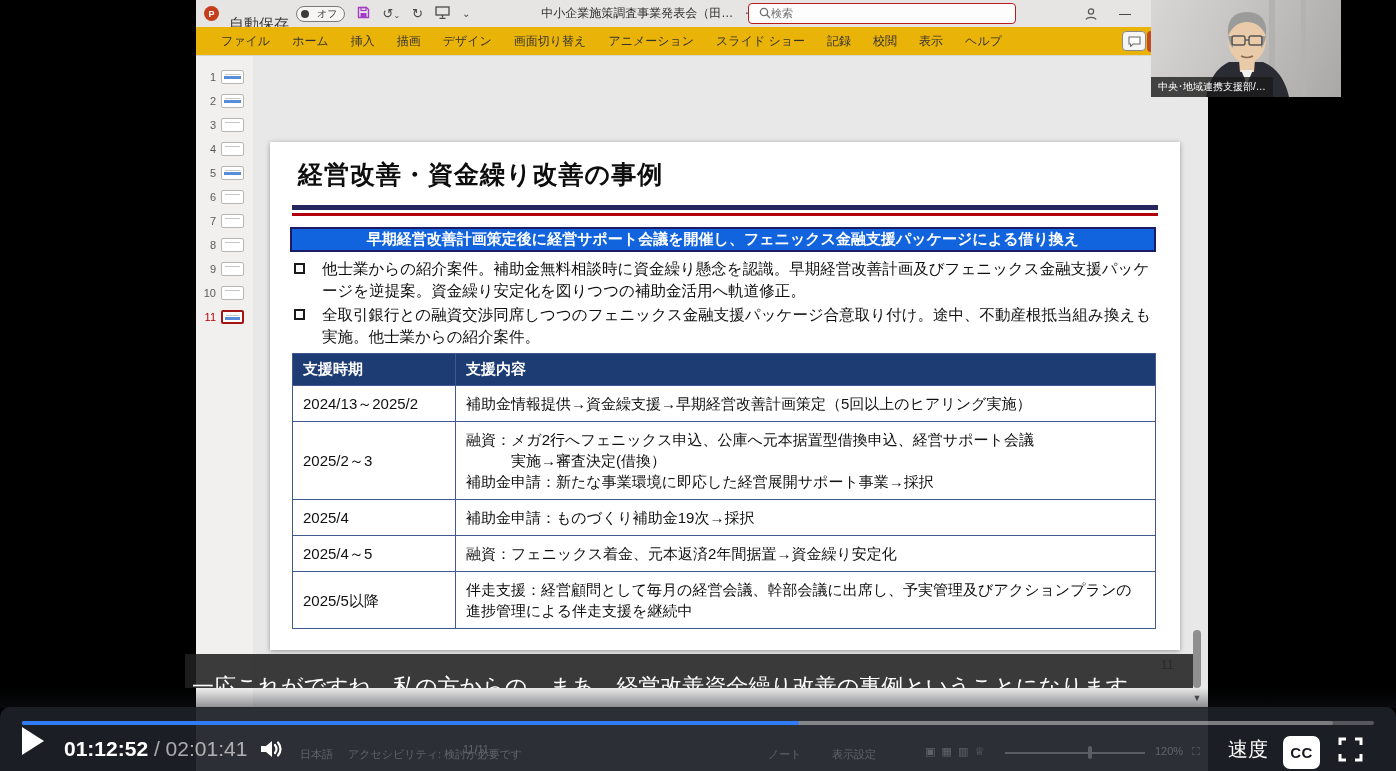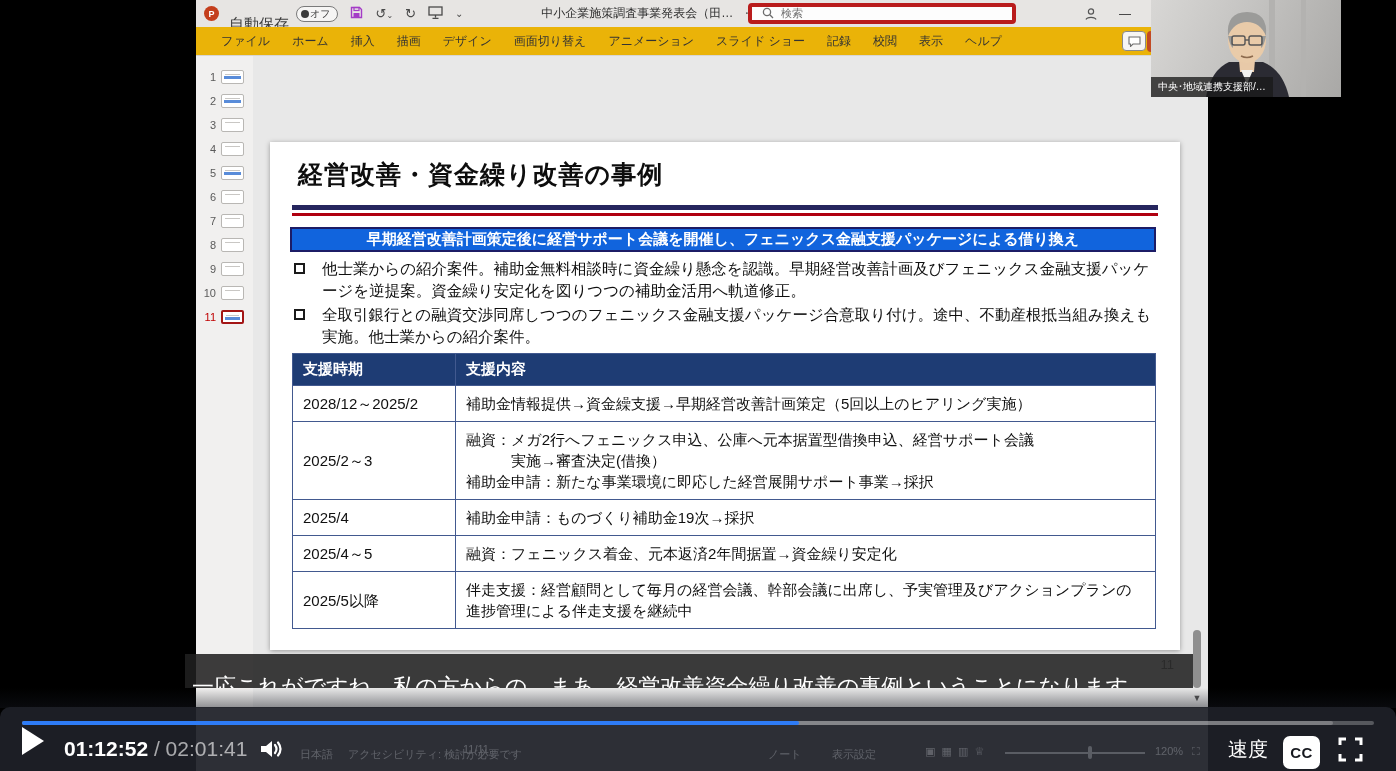--- a/index.html
+++ b/index.html
@@ -6,29 +6,29 @@
   html,body { background:#111; }
   body { font-family:"Liberation Sans","DejaVu Sans",sans-serif; }
   #stage { position:relative; width:1396px; height:771px; background:#000; overflow:hidden; margin:0 auto; }
 
   
   #ppt { position:absolute; left:196px; top:0; width:1012px; height:771px; background:#e9e7e5; }
 
   .titlebar { position:relative; height:27px; background:#e7e5e3; display:flex; align-items:center; padding-left:8px; }
   .ppt-logo { width:15px; height:15px; border-radius:50%; background:#c43e1c; color:#fff; font-size:9px; font-weight:bold; display:flex; align-items:center; justify-content:center; }
   .tb-label { font-size:15px; color:#3b3b3b; margin-left:10px;margin-top:21px; }
-  .toggle { display:flex; align-items:center; gap:1px; margin-left:7px; border:1px solid #7a7a7a; border-radius:9px; height:16px; padding:0 7px 0 4px; background:#f6f5f4; }
+  .toggle { display:flex; align-items:center; gap:8px; margin-left:7px; border:1px solid #7a7a7a; border-radius:9px; height:16px; padding:0 7px 0 4px; background:#f6f5f4; }
   .toggle .knob { width:8px; height:8px; border-radius:50%; background:#3b3b3b; }
   .toggle .state { font-size:10px; color:#3b3b3b; }
   .qat { display:flex; align-items:center; gap:12px; margin-left:12px; color:#4a4a4a; }
   .qat .glyph { font-size:13px; line-height:1; color:#4a4a4a; }
   .title-center { position:absolute; left:0; right:0; top:0; height:27px; display:flex; align-items:center; justify-content:center; pointer-events:none; }
   .doc-title { font-size:12px; color:#2f2f2f; }
   .saved { font-size:11px; color:#555; margin-left:8px; }
-  .searchbox { position:absolute; left:552px; top:3px; width:268px; height:21px; background:#fdfdfd; border:4px solid #b91c1c; border-radius:4px; display:flex; align-items:center; padding-left:10px; gap:7px; }
+  .searchbox { position:absolute; left:552px; top:3px; width:268px; height:21px; background:#fdfdfd; border:1px solid #b91c1c; border-radius:4px; display:flex; align-items:center; padding-left:10px; }
   .searchbox .ph { font-size:11px; color:#6c6c6c; }
   .win-ctl { position:absolute; top:0; height:27px; width:34px; display:flex; align-items:center; justify-content:center; color:#333; font-size:12px; }
 
   .menubar { position:relative; height:29px; background:#eab308; border-bottom:1px solid #d8d6d3; display:flex; align-items:center; padding-left:14px; gap:0; }
   .menu-item { font-size:12px; color:#333; padding:0 11px; height:29px; display:flex; align-items:center; cursor:default; }
   .comment-btn { position:absolute; right:62px; top:4px; width:24px; height:20px; border:1px solid #8a8a8a; border-radius:4px; background:#f6f5f4; display:flex; align-items:center; justify-content:center; }
   .share-sliver { position:absolute; right:52px; top:4px; width:9px; height:21px; background:#c24a24; border-radius:4px 0 0 4px; }
 
   .workspace { position:absolute; left:0; top:56px; right:0; bottom:0; display:flex; }
   .slide-panel { width:57px; background:#f1f0ef; padding-top:9px; }
@@ -263,21 +263,21 @@
                 <col>
               </colgroup>
             <thead>
               <tr>
                 <th>支援時期</th>
                 <th>支援内容</th>
               </tr>
             </thead>
             <tbody>
                 <tr>
-                  <td>2028/12～2025/2</td>
+                  <td>2024/13～2025/2</td>
                   <td>補助金情報提供→資金繰支援→早期経営改善計画策定（5回以上のヒアリング実施）</td>
                 </tr>
                 <tr>
                   <td>2025/2～3</td>
                   <td>融資：メガ2行へフェニックス申込、公庫へ元本据置型借換申込、経営サポート会議
 　　　実施→審査決定(借換）
 補助金申請：新たな事業環境に即応した経営展開サポート事業→採択</td>
                 </tr>
                 <tr>
                   <td>2025/4</td>

